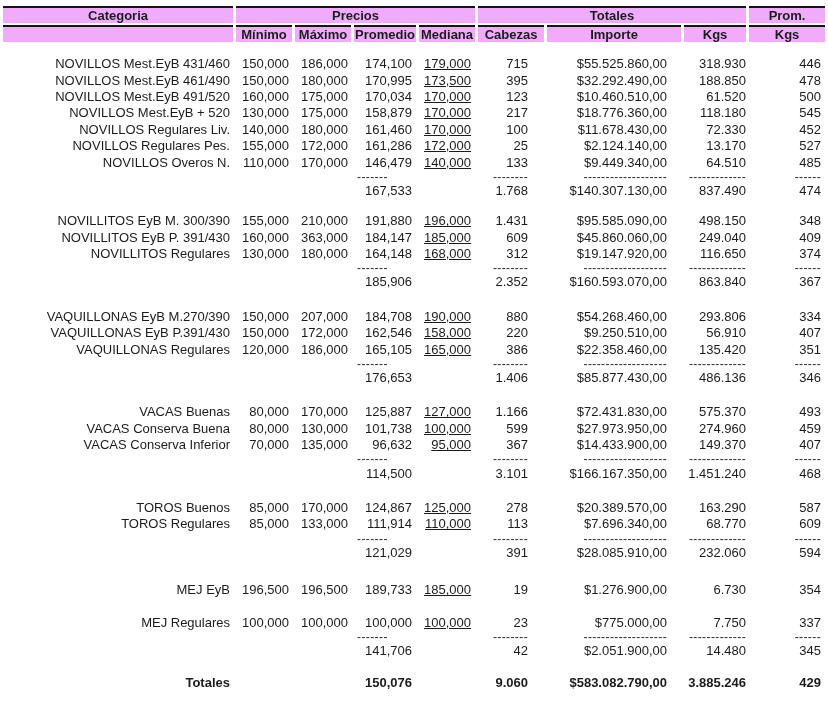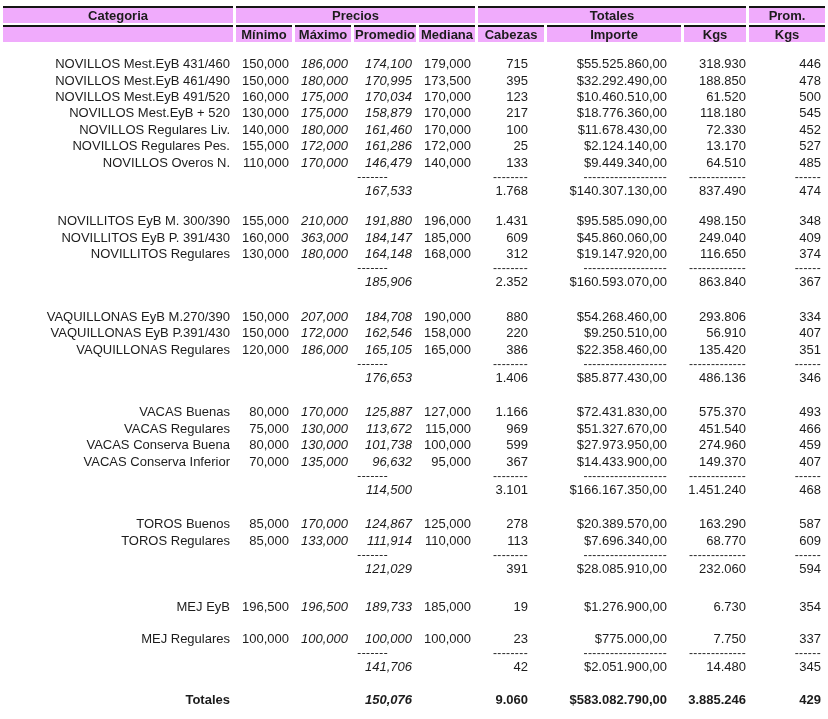--- a/index.html
+++ b/index.html
@@ -20,23 +20,23 @@
   thead tr.group-row th{border-bottom:2px solid #ffffff;}
   td{padding:0 3px;white-space:nowrap;vertical-align:middle;}
   tr.data-row,tr.subtotal-row{height:16.4px;line-height:16px;}
   tr.dash-row{height:12px;}
   tr.grand-row{height:16.4px;line-height:16px;}
   tr.grand-row td{font-weight:bold;}
   tr.grand-row .col-categoria{padding-left:14px;}
   .col-categoria{text-align:right;padding-left:4px;}
   .num{text-align:right;}
   .col-minimo{padding-right:3px;}
-  .col-maximo{padding-right:3px;font-style:italic;}
-  .col-promedio{padding-right:4px;font-style:italic;}
-  .col-mediana{padding-right:4px;}
+  .col-maximo{padding-right:3px;}
+  .col-promedio{padding-right:4px;}
+  .col-mediana{padding-right:4px;text-decoration:underline;}
   .col-cabezas{padding-right:16px;}
   .col-importe{padding-right:14px;}
   .col-kgs{padding-right:0;}
   .col-prom_kgs{padding-right:4px;}
   td.dash{font-size:12px;line-height:10px;letter-spacing:0.4px;color:#2a2a2a;}
   td.dash.col-promedio{padding-right:36px;}
   tr.spacer td{padding:0;height:auto;}
 </style>
 </head>
 <body>
@@ -299,31 +299,20 @@
         <td class="col-minimo num">80,000</td>
         <td class="col-maximo num">170,000</td>
         <td class="col-promedio num">125,887</td>
         <td class="col-mediana num">127,000</td>
         <td class="col-cabezas num">1.166</td>
         <td class="col-importe num">$72.431.830,00</td>
         <td class="col-kgs num">575.370</td>
         <td class="col-prom_kgs num">493</td>
       </tr>
       <tr class="data-row">
-        <td class="col-categoria">VACAS Regulares</td>
-        <td class="col-minimo num">75,000</td>
-        <td class="col-maximo num">130,000</td>
-        <td class="col-promedio num">113,672</td>
-        <td class="col-mediana num">115,000</td>
-        <td class="col-cabezas num">969</td>
-        <td class="col-importe num">$51.327.670,00</td>
-        <td class="col-kgs num">451.540</td>
-        <td class="col-prom_kgs num">466</td>
-      </tr>
-      <tr class="data-row">
         <td class="col-categoria">VACAS Conserva Buena</td>
         <td class="col-minimo num">80,000</td>
         <td class="col-maximo num">130,000</td>
         <td class="col-promedio num">101,738</td>
         <td class="col-mediana num">100,000</td>
         <td class="col-cabezas num">599</td>
         <td class="col-importe num">$27.973.950,00</td>
         <td class="col-kgs num">274.960</td>
         <td class="col-prom_kgs num">459</td>
       </tr>

